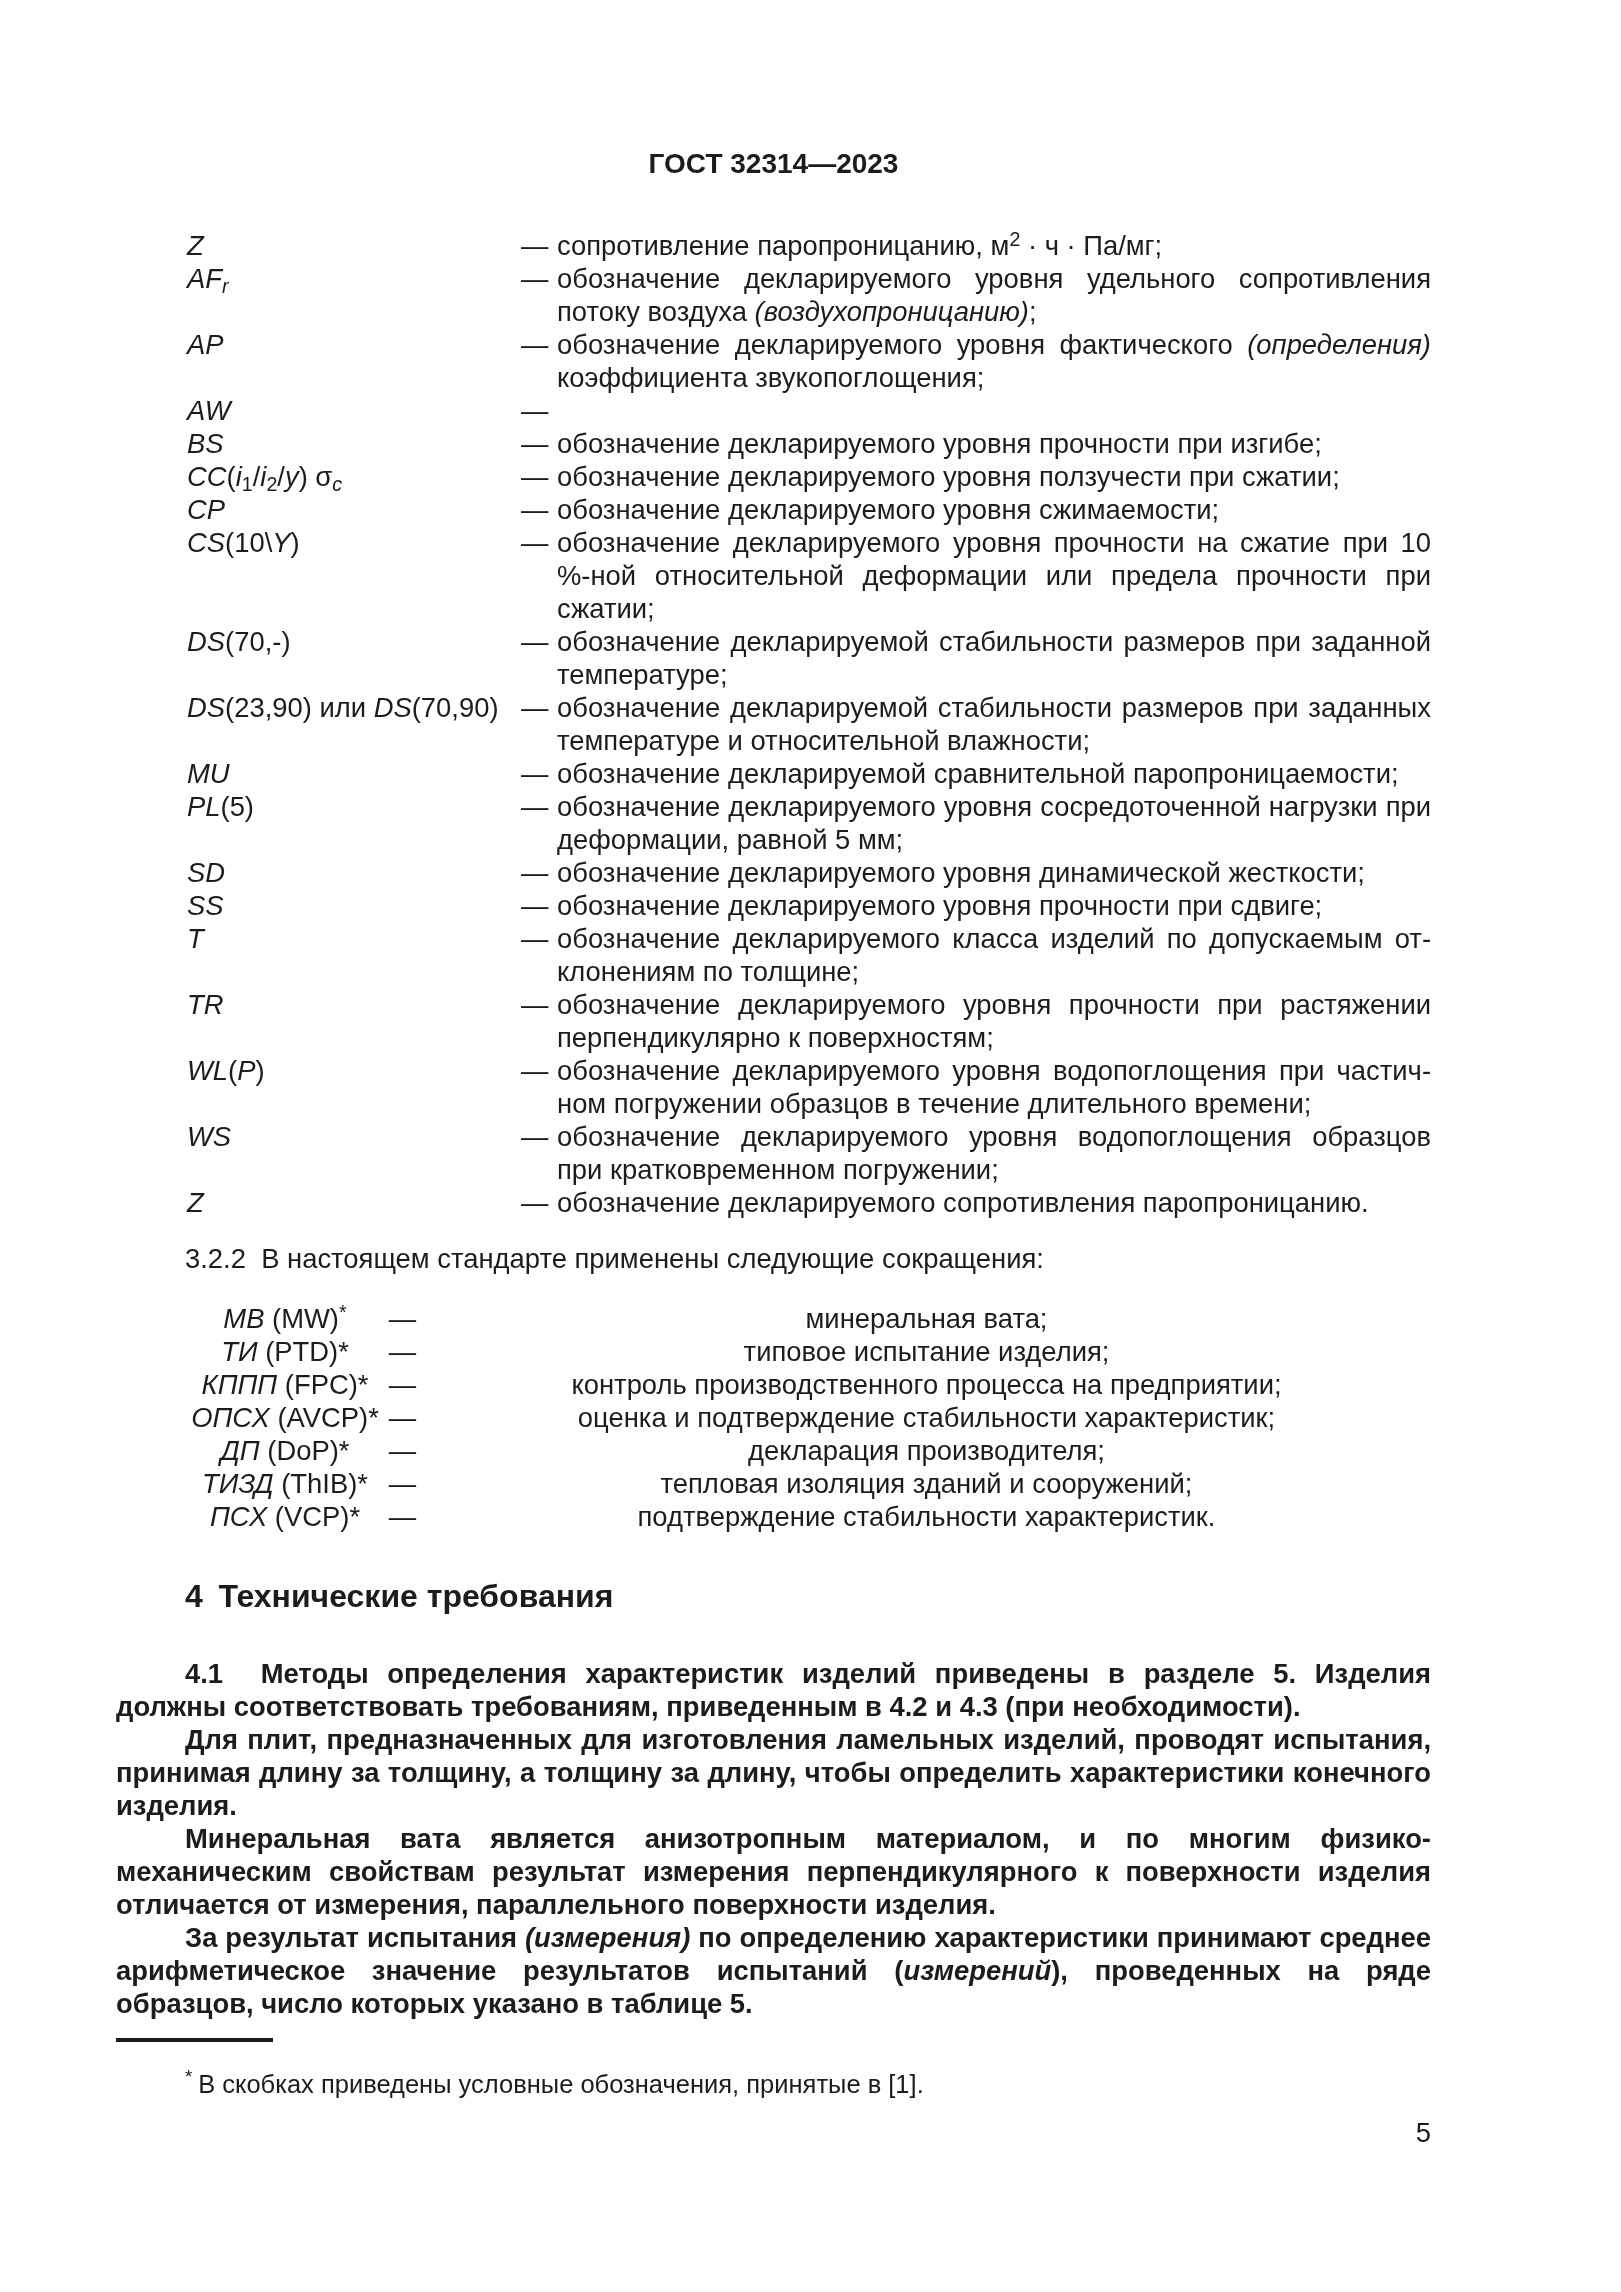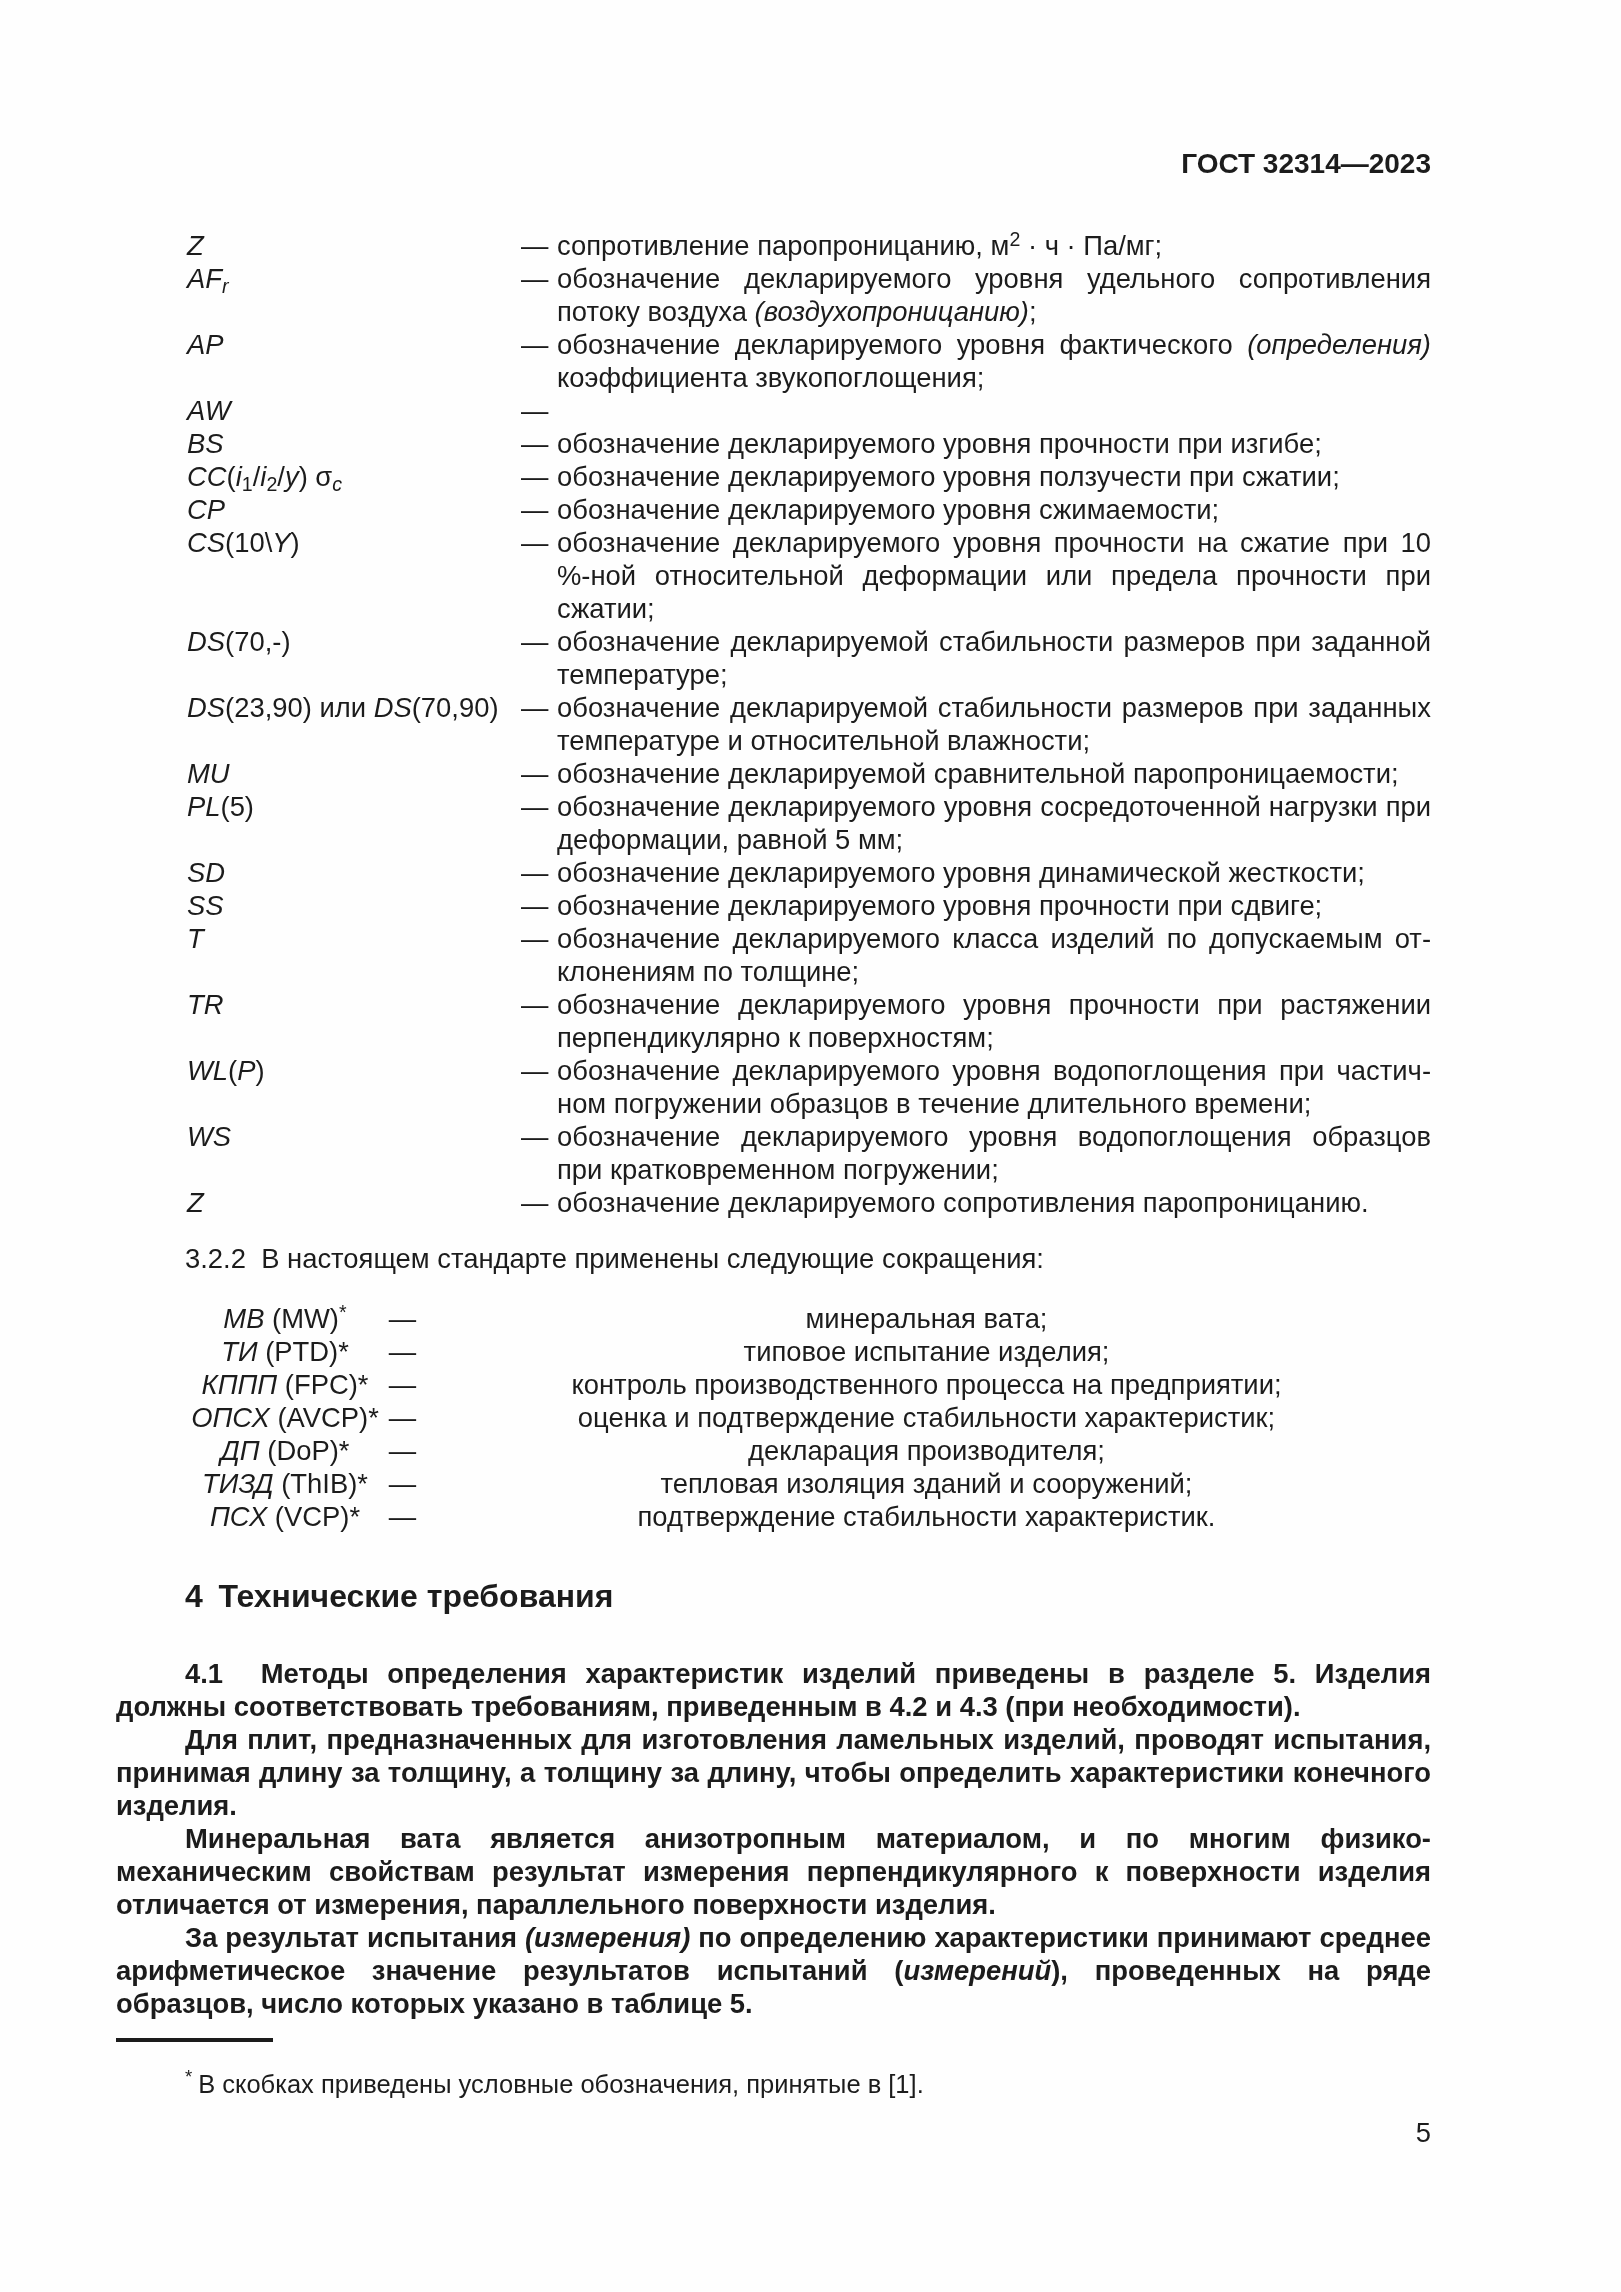--- a/index.html
+++ b/index.html
@@ -11,21 +11,21 @@
     background: #fefefe;
     color: #1c1c1c;
     font-family: "Liberation Sans", "DejaVu Sans", sans-serif;
     font-size: 27.4px;
     line-height: 33px;
     box-sizing: border-box;
     padding: 147px 190px 0 116px;
     overflow: hidden;
   }
   .doc-header {
-    text-align: right;
+    text-align: center;
     font-weight: bold;
     font-size: 28px;
     margin-bottom: 49px;
   }
   
   .def-row {
     display: grid;
     grid-template-columns: 405px 36px 1fr;
     align-items: start;
   }

